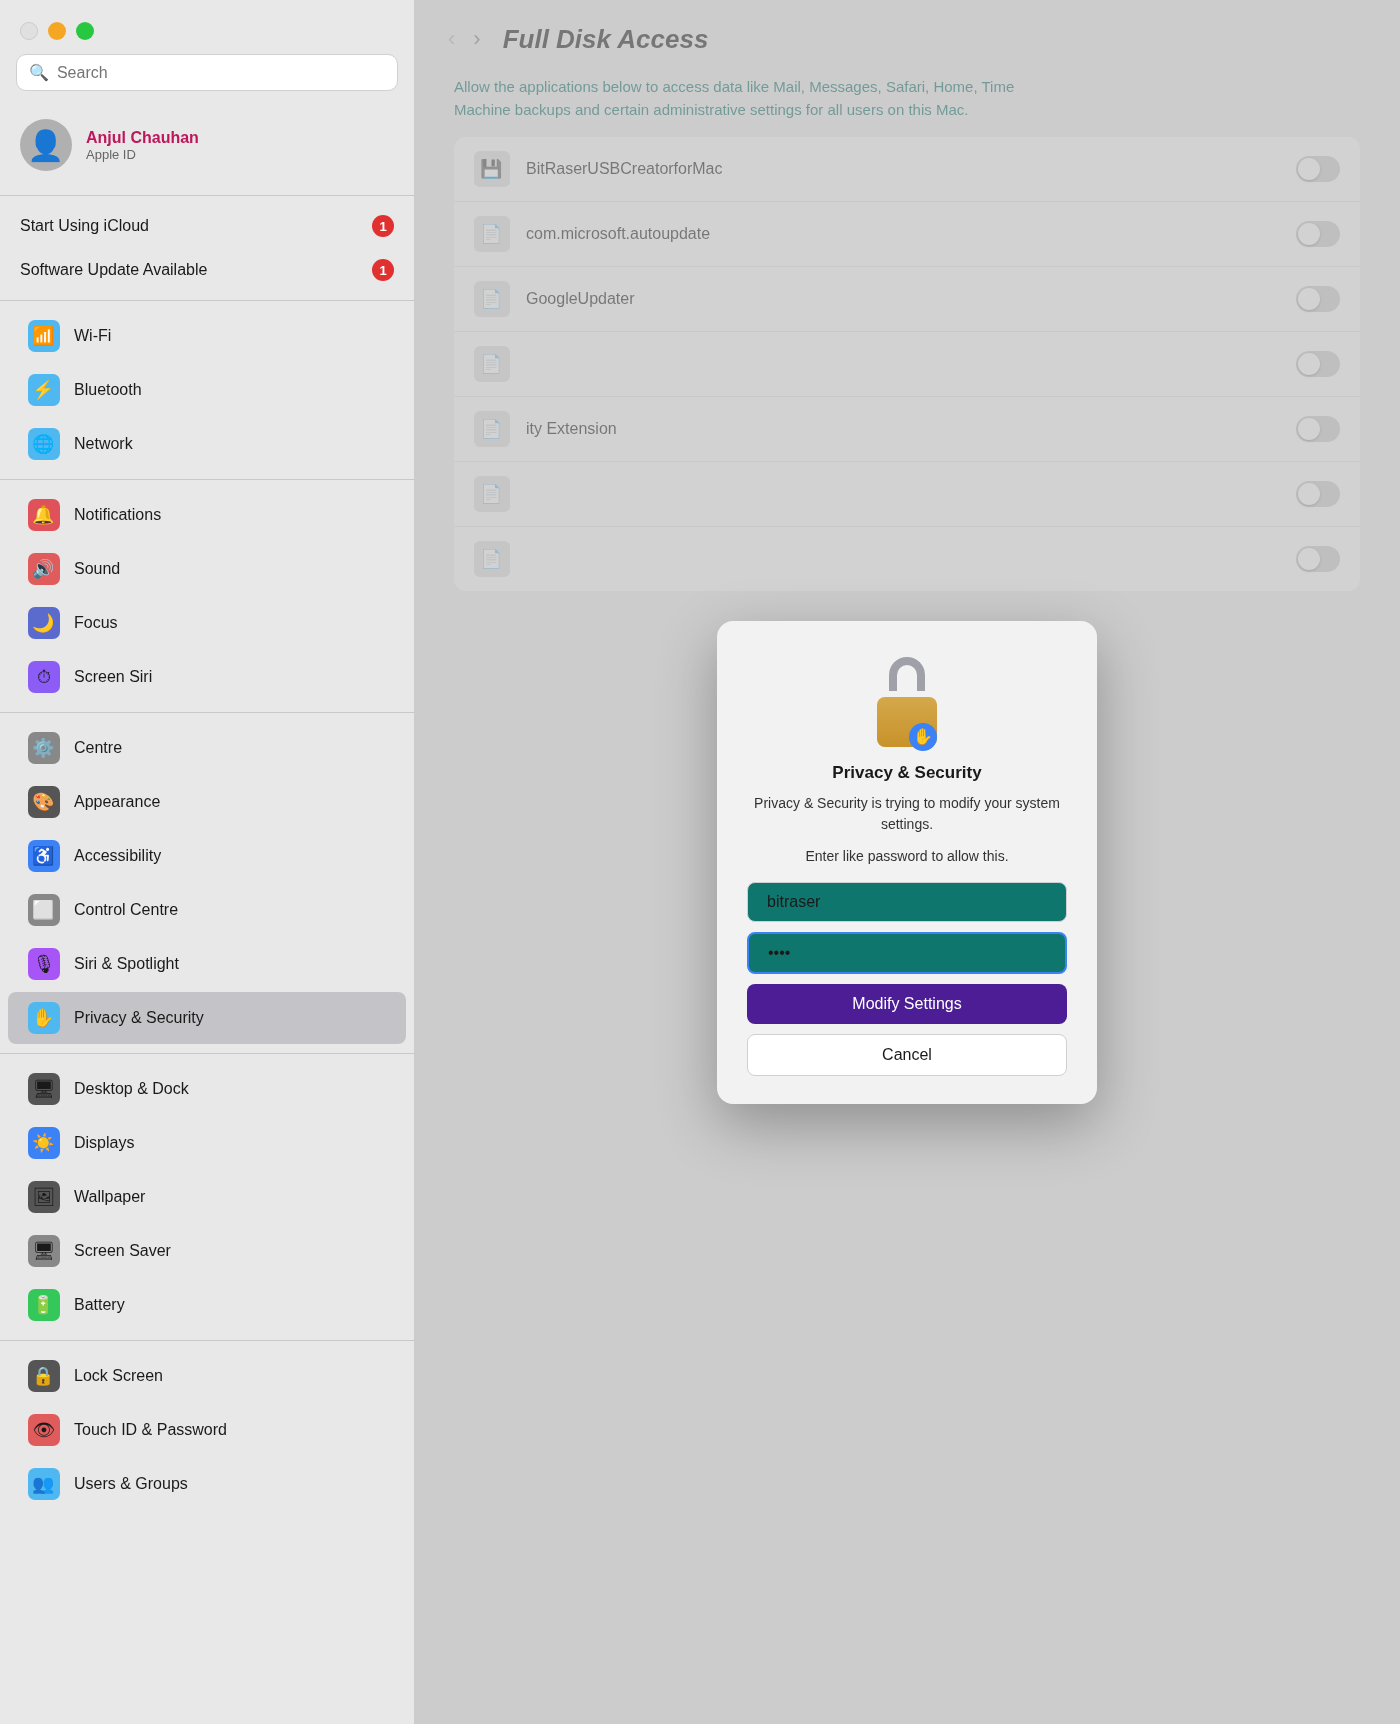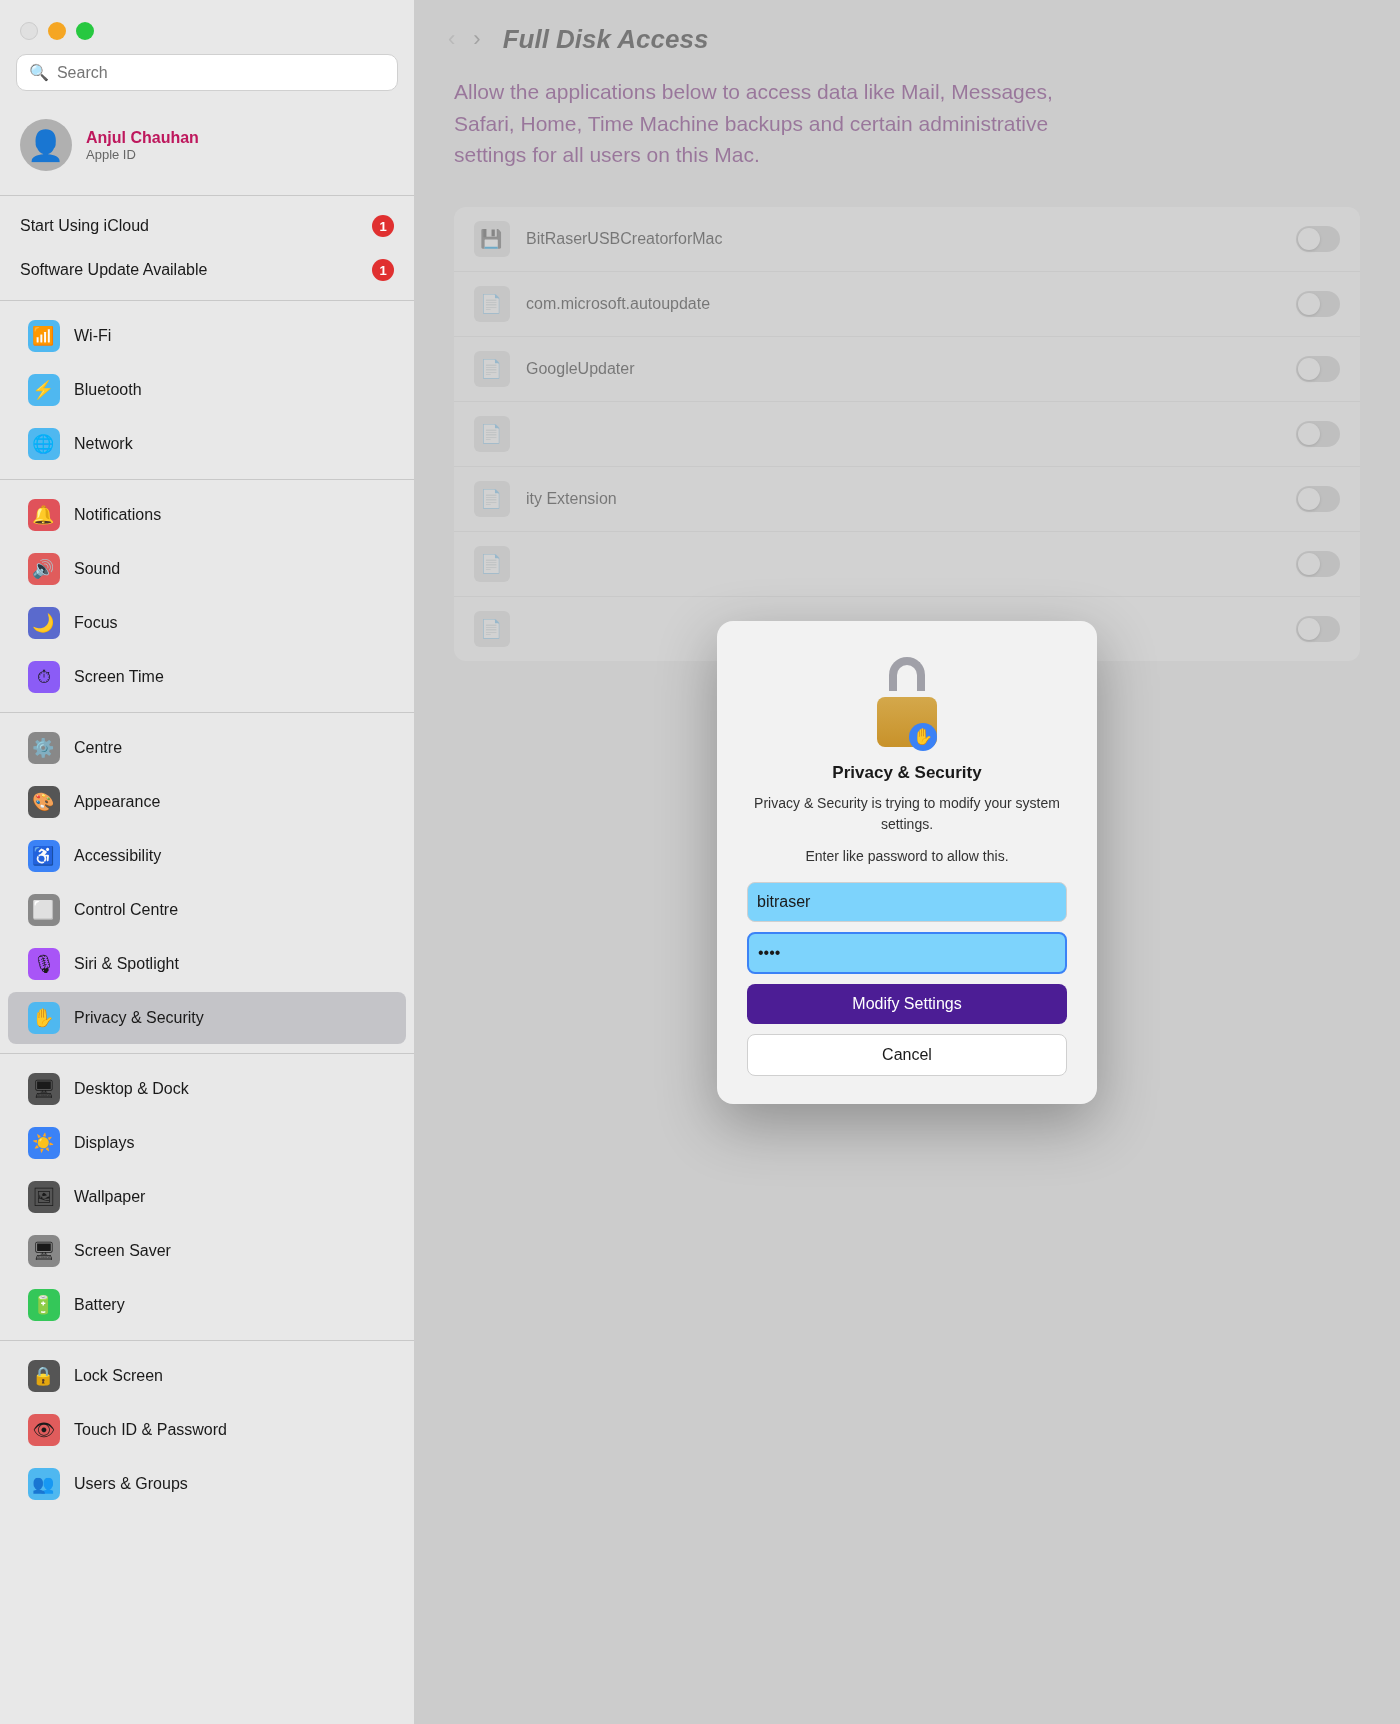--- a/index.html
+++ b/index.html
@@ -161,24 +161,24 @@
       color: #1a1a1a;
       margin-left: 8px;
       font-style: italic;
     }
 
     
     .main-body {
       padding: 20px 40px;
     }
     .description-text {
-      font-size: 21px;
-      color: #701a75;
+      font-size: 15px;
+      color: #0f766e;
       line-height: 1.5;
-      margin-bottom: 36px;
+      margin-bottom: 16px;
       max-width: 620px;
     }
 
     
     .app-list {
       background: white;
       border-radius: 12px;
       overflow: hidden;
     }
     .app-row {
@@ -291,25 +291,25 @@
       margin-bottom: 13px;
     }
     .dialog-sub {
       font-size: 14px;
       color: #333;
       text-align: center;
       margin-bottom: 18px;
     }
     .dialog-input {
       width: 100%;
-      padding: 10px 9px;
+      padding: 10px 19px;
       font-size: 16px;
       border: 1px solid #d0d0d0;
       border-radius: 8px;
-      background: #7dd3fc;
+      background: #0f766e;
       outline: none;
       margin-bottom: 10px;
       color: #1a1a1a;
     }
     .dialog-input.focused {
       border: 2px solid #3b82f6;
     }
     .dialog-btn-primary {
       width: 100%;
       padding: 11px;
@@ -396,21 +396,21 @@
   <div class="nav-item">
     <div class="nav-icon" style="background:#e05c5c">🔊</div>
     <span>Sound</span>
   </div>
   <div class="nav-item">
     <div class="nav-icon" style="background:#5a6acd">🌙</div>
     <span>Focus</span>
   </div>
   <div class="nav-item">
     <div class="nav-icon" style="background:#8b5cf6">⏱</div>
-    <span>Screen Time</span>
+    <span>Screen Siri</span>
   </div>
 
   <div class="divider"></div>
 
   <div class="nav-item">
     <div class="nav-icon" style="background:#888">⚙️</div>
     <span>Centre</span>
   </div>
   <div class="nav-item">
     <div class="nav-icon" style="background:#555">🎨</div>

